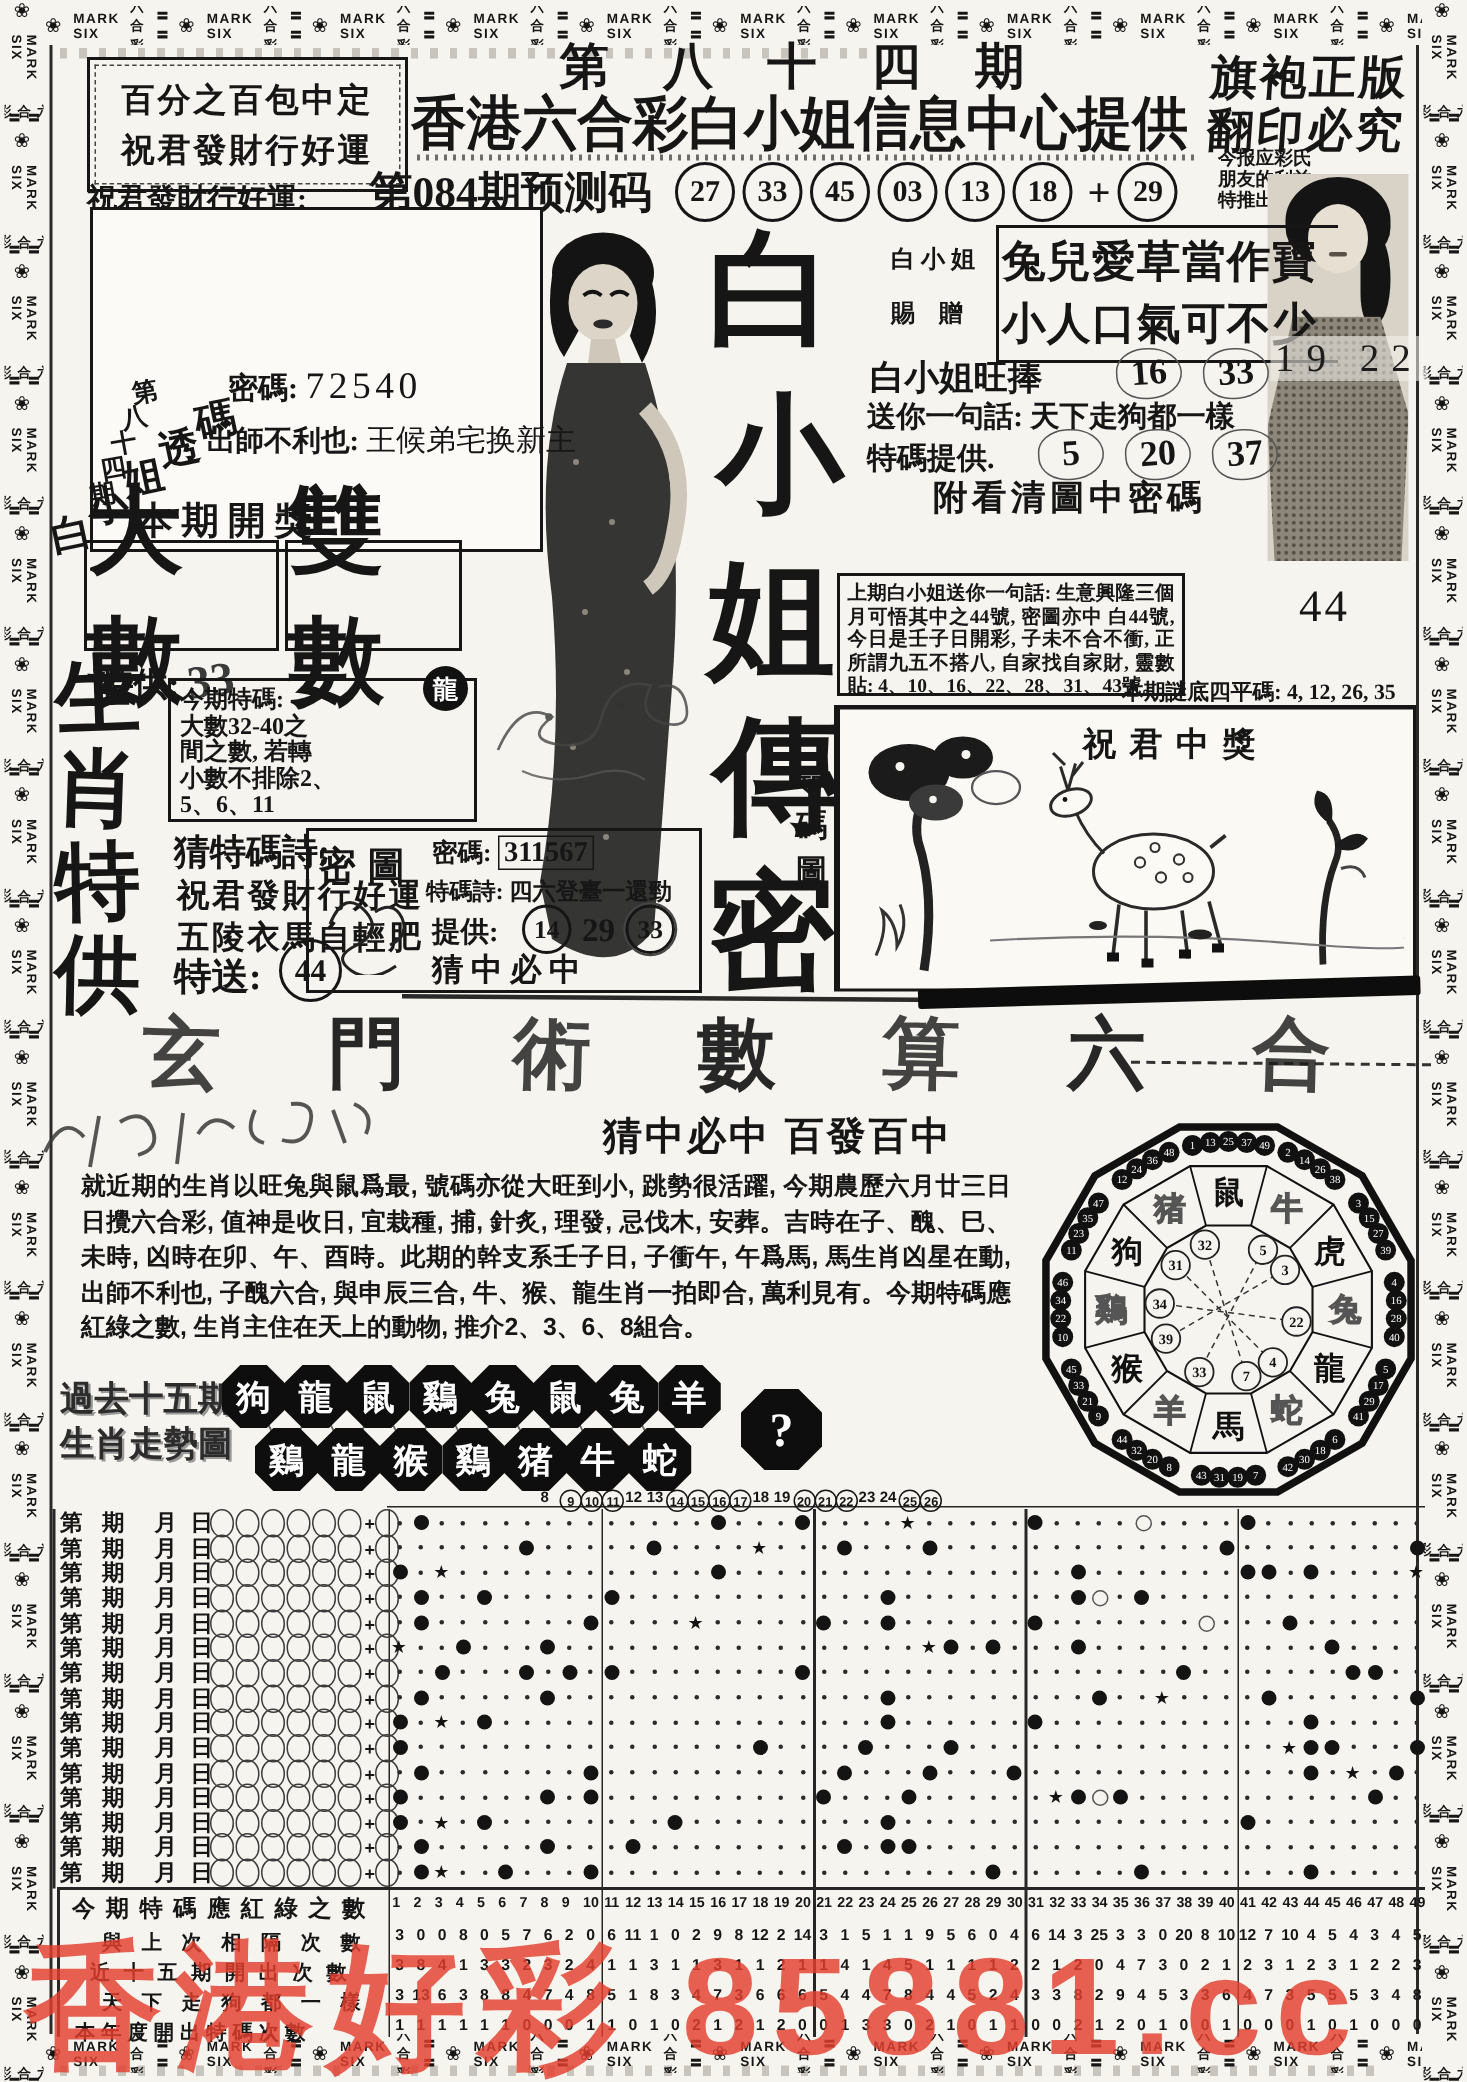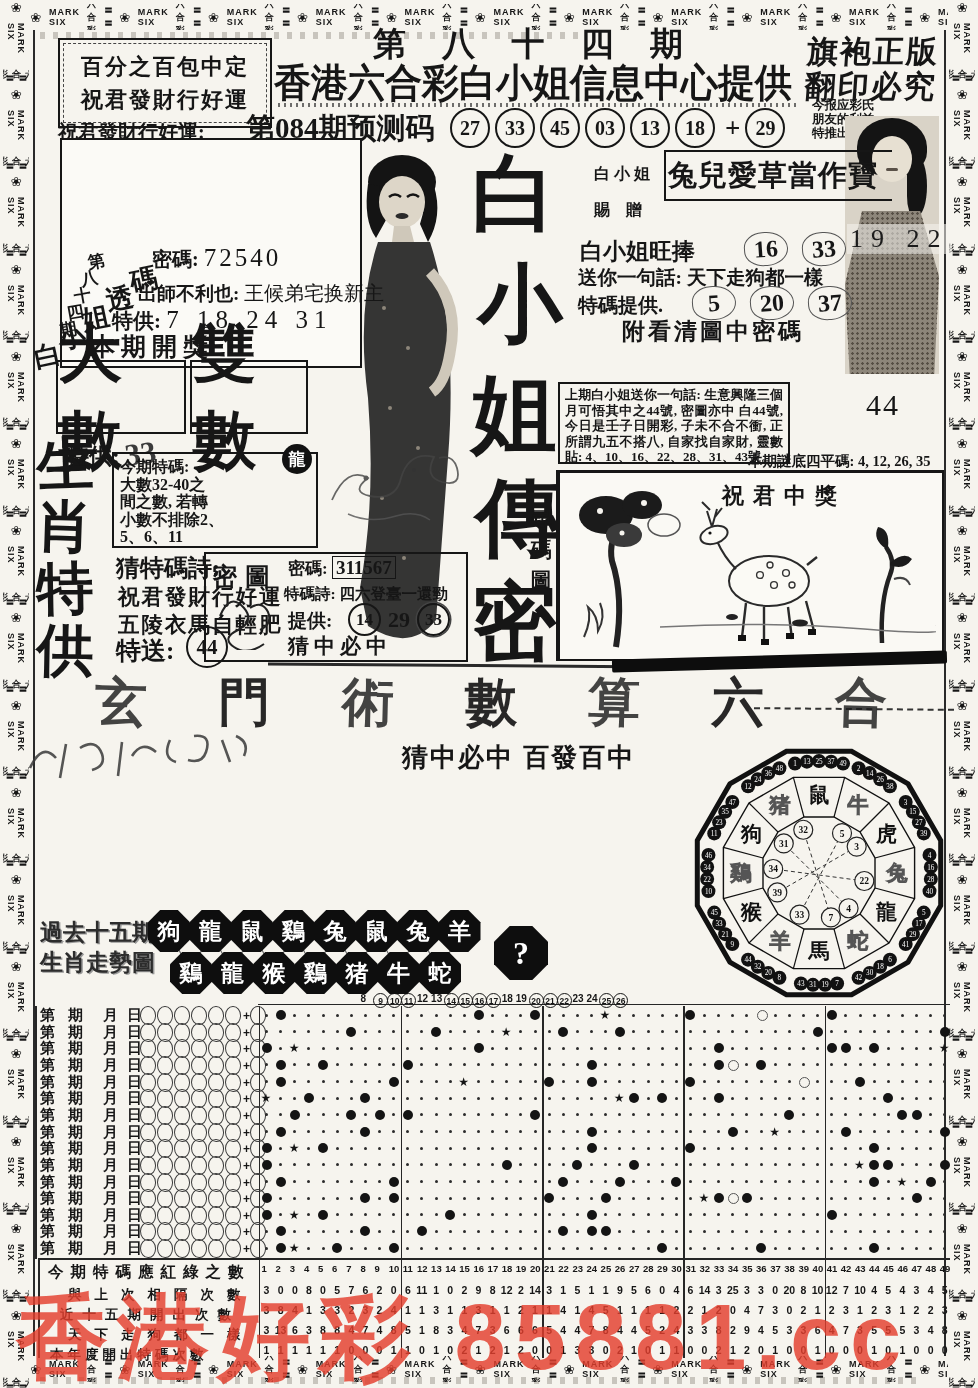--- a/index.html
+++ b/index.html
@@ -422,24 +422,20 @@
   <div id="diag-issue"></div>
   <div id="diag-title"></div>
   <div class="abs nw" style="left:152px;top:244px;font-size:20px;">
     <span class="kv-label">密碼:</span>
     <span style="font-size:25px;letter-spacing:3px;">72540</span>
   </div>
   <div class="abs nw" style="left:138px;top:280px;font-size:19px;">
     <span class="kv-label">出師不利也:</span>
     <span style="font-size:20px;">王候弟宅换新主</span>
   </div>
-  <div class="abs nw" style="left:112px;top:306px;font-size:21px;">
-    <span class="kv-label">特供:</span>
-    <span style="font-size:25px;letter-spacing:6px;">7  18  24  31</span>
-  </div>
   <div class="abs nw" style="left:90px;top:330px;font-size:25px;font-weight:900;letter-spacing:6px;">本期開獎</div>
   <div class="abs bigbox" style="left:56px;top:360px;width:126px;height:70px;">大數</div>
   <div class="abs bigbox" style="left:190px;top:360px;width:114px;height:70px;">雙數</div>
   <div class="abs nw" style="left:66px;top:436px;font-size:23px;font-weight:800;">
     <span>特供:</span>
     <span style="font-size:31px;color:#3a3a3a;display:inline-block;transform:rotate(-8deg);">33</span>
   </div>
   <div class="giant" style="top:436px;transform:rotate(-2deg);">生</div>
   <div class="giant" style="top:498px;transform:rotate(2deg);">肖</div>
   <div class="giant" style="top:560px;transform:rotate(-1deg);">特</div>
@@ -495,20 +491,21 @@
     <div>碼</div>
     <div>圖</div>
   </div>
 
   <div class="abs giftfrom">
     <div>白 小 姐</div>
     <div style="margin-top:20px;">賜　贈</div>
   </div>
   <div class="abs sloganbox">
     <div class="nw">兔兒愛草當作寶</div>
+    <div class="nw">小人口氣可不少</div>
   </div>
   <div class="abs nw" style="left:580px;top:236px;font-size:23px;font-weight:800;">白小姐旺捧</div>
   <div class="abs nw" style="left:744px;top:232px;">
     <span class="sketch">16</span>
     <span class="sketch">33</span>
   </div>
   <div class="abs nw" style="left:578px;top:264px;font-size:19.5px;font-weight:700;">
     <span style="font-weight:800;">送你一句話:</span>
     <span>天下走狗都一樣</span>
   </div>
@@ -577,20 +574,21 @@
       <span>數</span>
     <span>算</span>
       <span>六</span>
     <span>合</span>
   </div>
   <svg class="abs" style="left:22px;top:728px;opacity:.85;" width="300" height="58" viewBox="0 0 300 58">
     <path d="M8,40 q12,-26 26,-10 m10,-14 l-6,34 m20,-30 q16,-10 22,6 q4,12 -10,16 m30,-28 l-4,34 m14,-20 q10,-16 24,-4
              m14,-12 q-8,18 6,22 m18,-26 q18,-2 12,16 q-4,12 -18,8 m34,-20 l8,22 m6,-26 q14,6 8,20" stroke="#3a3a3a" stroke-width="2.6" fill="none"></path>
   </svg>
   <div class="abs midslogan nw">猜中必中 百發百中</div>
+  <div class="abs analysis">就近期的生肖以旺兔與鼠爲最, 號碼亦從大旺到小, 跳勢很活躍, 今期農歷六月廿三日日攪六合彩, 值神是收日, 宜栽種, 捕, 針炙, 理發, 忌伐木, 安葬。吉時在子、醜、巳、未時, 凶時在卯、午、酉時。此期的幹支系壬子日, 子衝午, 午爲馬, 馬生肖凶星在動, 出師不利也, 子醜六合, 與申辰三合, 牛、猴、龍生肖一拍即合, 萬利見有。今期特碼應紅綠之數, 生肖主住在天上的動物, 推介2、3、6、8組合。</div>
 
   <div class="abs trendlabel">
     <div>過去十五期</div>
     <div>生肖走勢圖</div>
   </div>
   <div class="abs" id="trend">
       <svg width="344" height="90" style="position:absolute;left:0;top:0;z-index:1;">
         <polyline points="21,21 43,63 62.5,21 84.5,63 104,21 126,63 145.5,21 167.5,63 187,21 209,63 228.5,21 250.5,63 270,21 292,63 311.5,21" fill="none" stroke="#666" stroke-width="1.2"></polyline>
       </svg>
       <div class="octo" style="left: 0px; top: 0px;">狗</div>

